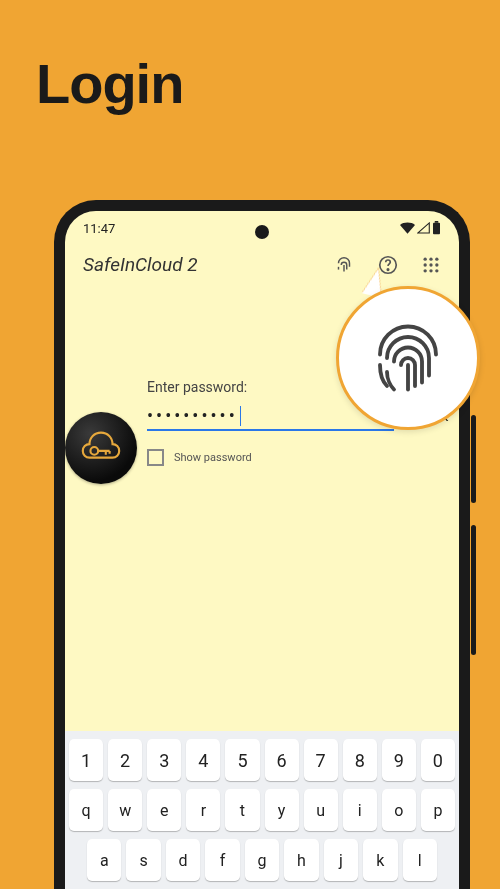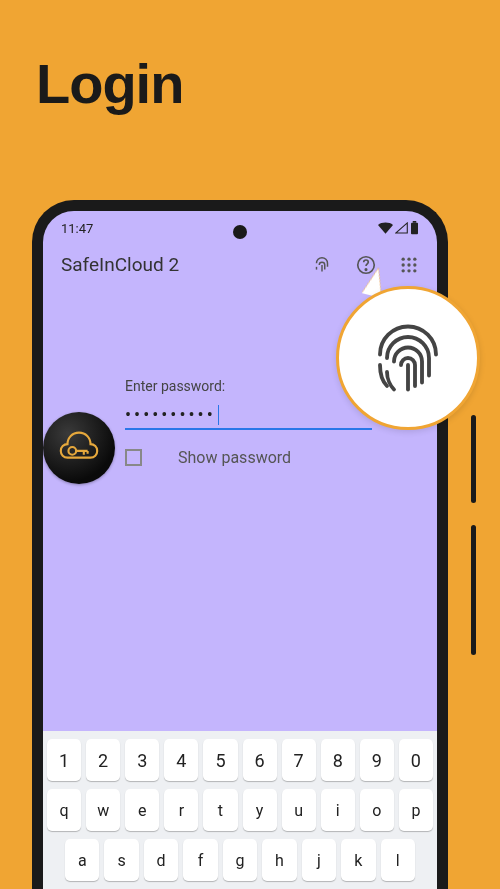--- a/index.html
+++ b/index.html
@@ -6,39 +6,39 @@
   html, body { width: 500px; height: 889px; overflow: hidden; font-family: -apple-system, Roboto, "Segoe UI", sans-serif; }
   body { background: #f0a533; position: relative; }
 
   .promo { position: absolute; top: 51px; left: 36px; color: #1a1a1a; }
   .promo-title { font-size: 56px; font-weight: 900; letter-spacing: -1px; font-family: "Arial Black", sans-serif; }
   .promo-sub { font-size: 30px; font-weight: 600; margin-top: -2px; font-family: "Arial Narrow", Arial, sans-serif; letter-spacing: 0.5px; }
 
   .phone-frame {
     position: absolute;
     top: 200px;
-    left: 32px;
+    left: 54px;
     width: 416px;
     height: 689px;
-    background: #c4b5fd;
+    background: #fef9c3;
     border: 11px solid #1a1a1a;
     border-bottom: none;
     border-radius: 42px 42px 0 0;
     overflow: hidden;
   }
   .side-btn { position: absolute; background: #1a1a1a; border-radius: 3px; }
   .side-btn.a { top: 415px; right: 24px; width: 5px; height: 88px; }
   .side-btn.b { top: 525px; right: 24px; width: 5px; height: 130px; }
 
   .statusbar { display: flex; justify-content: space-between; align-items: center; padding: 6px 18px 0 18px; font-size: 13px; color: #222; height: 28px; }
   .status-right { display: flex; gap: 2px; align-items: center; }
   .camera { position: absolute; top: 14px; left: 50%; transform: translateX(-50%); width: 14px; height: 14px; background: #1a1a1a; border-radius: 50%; }
 
   .appbar { display: flex; align-items: center; padding: 14px 18px 10px 18px; }
-  .appbar-title { font-size: 19px; color: #333; flex: 1; }
+  .appbar-title { font-size: 19px; color: #333; flex: 1; font-style: italic; }
   .appbar-icons { display: flex; gap: 22px; align-items: center; }
   .appbar-icons svg { display: block; }
 
   .content { padding: 30px 0 0 0; display: flex; flex-direction: row; align-items: center; }
 
   .logo-circle {
     width: 72px; height: 72px; border-radius: 50%;
     background: radial-gradient(circle at 35% 30%, #3a3a3a 0%, #0a0a0a 70%);
     display: flex; align-items: center; justify-content: center;
     margin-top: 96px;
@@ -56,21 +56,21 @@
     height: 28px;
     font-size: 18px;
     letter-spacing: 3px;
     color: #222;
     position: relative;
   }
   .cursor { width: 1.5px; height: 20px; background: #2a77e8; display: inline-block; margin-left: 2px; }
   .ok-btn { font-size: 13px; color: #111; background:none; border:none; font-weight:500; padding: 4px 6px; }
   .chk-row { display: flex; align-items: center; gap: 10px; margin-top: 18px; }
   .chk { width: 17px; height: 17px; border: 2px solid #888; }
-  .chk-label { font-size: 16px; color: #555; margin-left: 26px; }
+  .chk-label { font-size: 11px; color: #555; }
 
   
   .callout {
     position: absolute;
     top: 286px;
     right: 20px;
     width: 144px; height: 144px;
     background: #fff;
     border-radius: 50%;
     border: 3px solid #f0a533;

